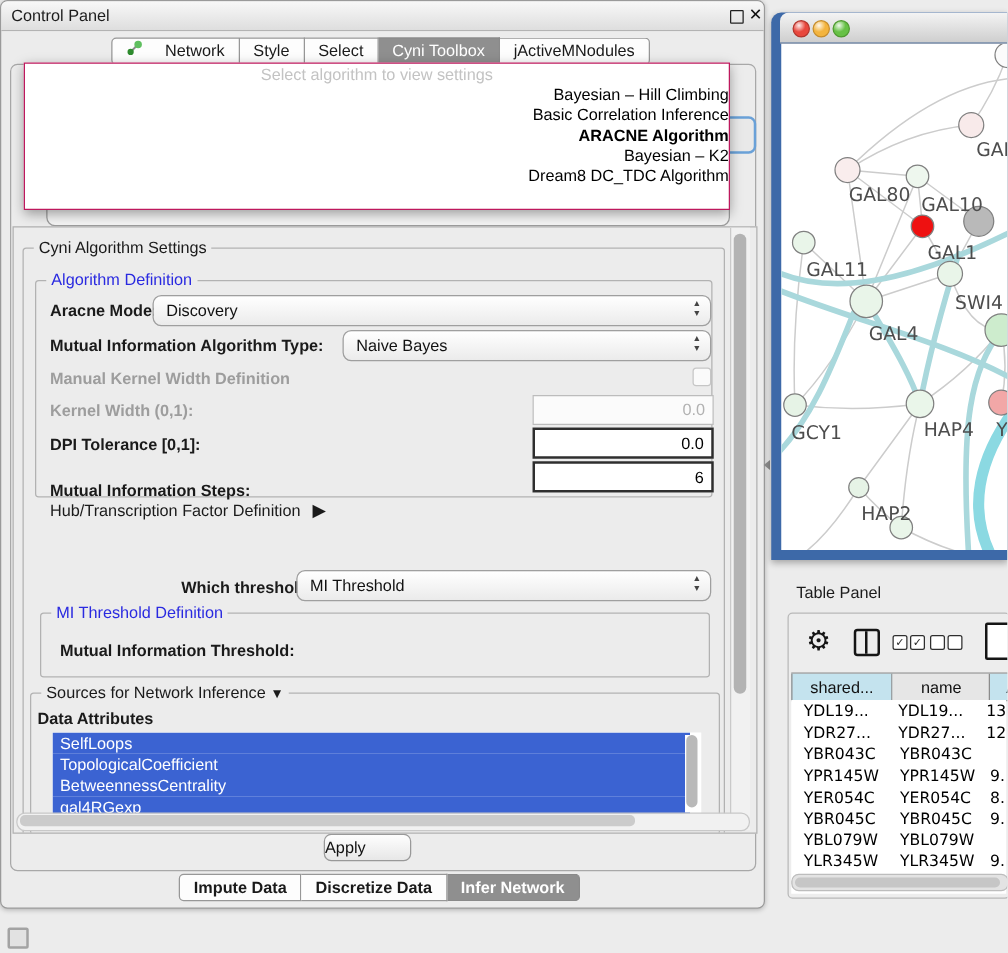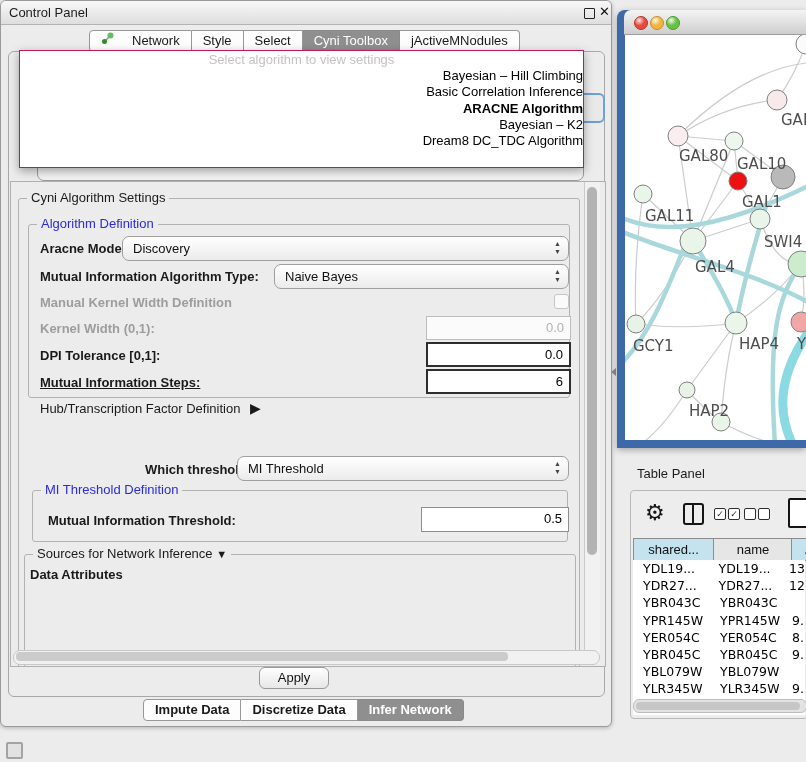--- a/index.html
+++ b/index.html
@@ -58,21 +58,21 @@
   .field.lite{border:1px solid #8e8e8e;}
   .field.dis{border:1px solid #bcbcbc;background:#fbfbfb;color:#b2b2b2;}
   .checkbox{position:absolute;width:13px;height:13px;border:1px solid #c6c6c6;border-radius:3px;background:#fafafa;}
 
   .attr-list{position:absolute;background:#fff;overflow:hidden;}
   .attr-item{height:17px;line-height:17px;color:#fff;background:#3b63d2;padding-left:6px;width:504px;font-size:13px;}
   .list-scroll{position:absolute;left:506px;top:2px;width:11px;height:62px;background:#fff;}
   .list-thumb{position:absolute;left:1px;top:0;width:9px;height:58px;background:#b9b9b9;border-radius:5px;}
 
   .btn{position:absolute;border:1px solid #999;border-radius:6px;background:linear-gradient(#fefefe,#e7e7e7);
-       text-align:center;font-size:13px;color:#111;}
+       text-align:left;font-size:13px;color:#111;}
 
   
   .bt{font-weight:bold;}
 
   
   .divider-arrow{left:611px;top:368px;width:0;height:0;border-top:4px solid transparent;border-bottom:4px solid transparent;
                  border-right:5px solid #8a8a8a;}
 
   
   .net-window{left:617px;top:10px;width:189px;height:438px;background:#3d69a8;border-radius:8px 0 0 0;
@@ -176,46 +176,54 @@
       <div class="combo" style="left:263px;top:82px;width:283px;">
         <span>Naive Bayes</span>
         <span class="arr">▲<br>▼</span>
       </div>
       <div class="lbl dis" style="left:29px;top:113px;">Manual Kernel Width Definition</div>
       <div class="checkbox" style="left:543px;top:112px;"></div>
       <div class="lbl dis" style="left:29px;top:139px;">Kernel Width (0,1):</div>
       <div class="field dis" style="left:415px;top:134px;width:137px;height:22px;">0.0</div>
       <div class="lbl" style="left:29px;top:166px;">DPI Tolerance [0,1]:</div>
       <div class="field dark" style="left:415px;top:160px;width:135px;height:21px;">0.0</div>
-      <div class="lbl" style="left:29px;top:193px;text-decoration:underline;">Mutual Information Steps:</div>
+      <div class="lbl" style="left:29px;top:203px;">Mutual Information Steps:</div>
       <div class="field dark" style="left:415px;top:187px;width:135px;height:21px;">6</div>
 
       <div class="abs" style="left:29px;top:218px;white-space:nowrap;">
         <span>Hub/Transcription Factor Definition</span>
         <span style="font-size:14px;margin-left:6px;">▶</span>
       </div>
 
       <div class="lbl" style="left:90px;top:280px;margin-left:44px;">Which threshold to use:</div>
       <div class="combo" style="left:226px;top:274px;width:320px;">
         <span>MI Threshold</span>
         <span class="arr">▲<br>▼</span>
       </div>
       <div class="abs group" style="left:21px;top:308px;width:534px;height:50px;">
         <span class="gtitle blue">MI Threshold Definition</span>
       </div>
       <div class="lbl" style="left:37px;top:331px;">Mutual Information Threshold:</div>
-      <div class="field lite" style="left:410px;top:325px;width:140px;height:23px;">0.5</div>
 
       <div class="abs group" style="left:13px;top:372px;width:550px;height:112px;">
         <span class="gtitle">
           <span>Sources for Network Inference</span>
           <span style="font-size:11px;">▼</span>
         </span>
       </div>
       <div class="lbl" style="left:19px;top:385px;">Data Attributes</div>
+      <div class="attr-list" style="left:31px;top:404px;width:519px;height:68px;">
+        <div class="attr-item">SelfLoops</div>
+        <div class="attr-item">TopologicalCoefficient</div>
+        <div class="attr-item">BetweennessCentrality</div>
+        <div class="attr-item">gal4RGexp</div>
+        <div class="list-scroll">
+            <div class="list-thumb"></div>
+          </div>
+      </div>
 
       <div class="abs vscroll">
           <div class="abs vthumb"></div>
         </div>
       <div class="abs hscroll">
           <div class="abs hthumb"></div>
         </div>
     </div>
 
     <div class="btn" style="left:258px;top:666px;width:68px;height:20px;line-height:20px;">Apply</div>

